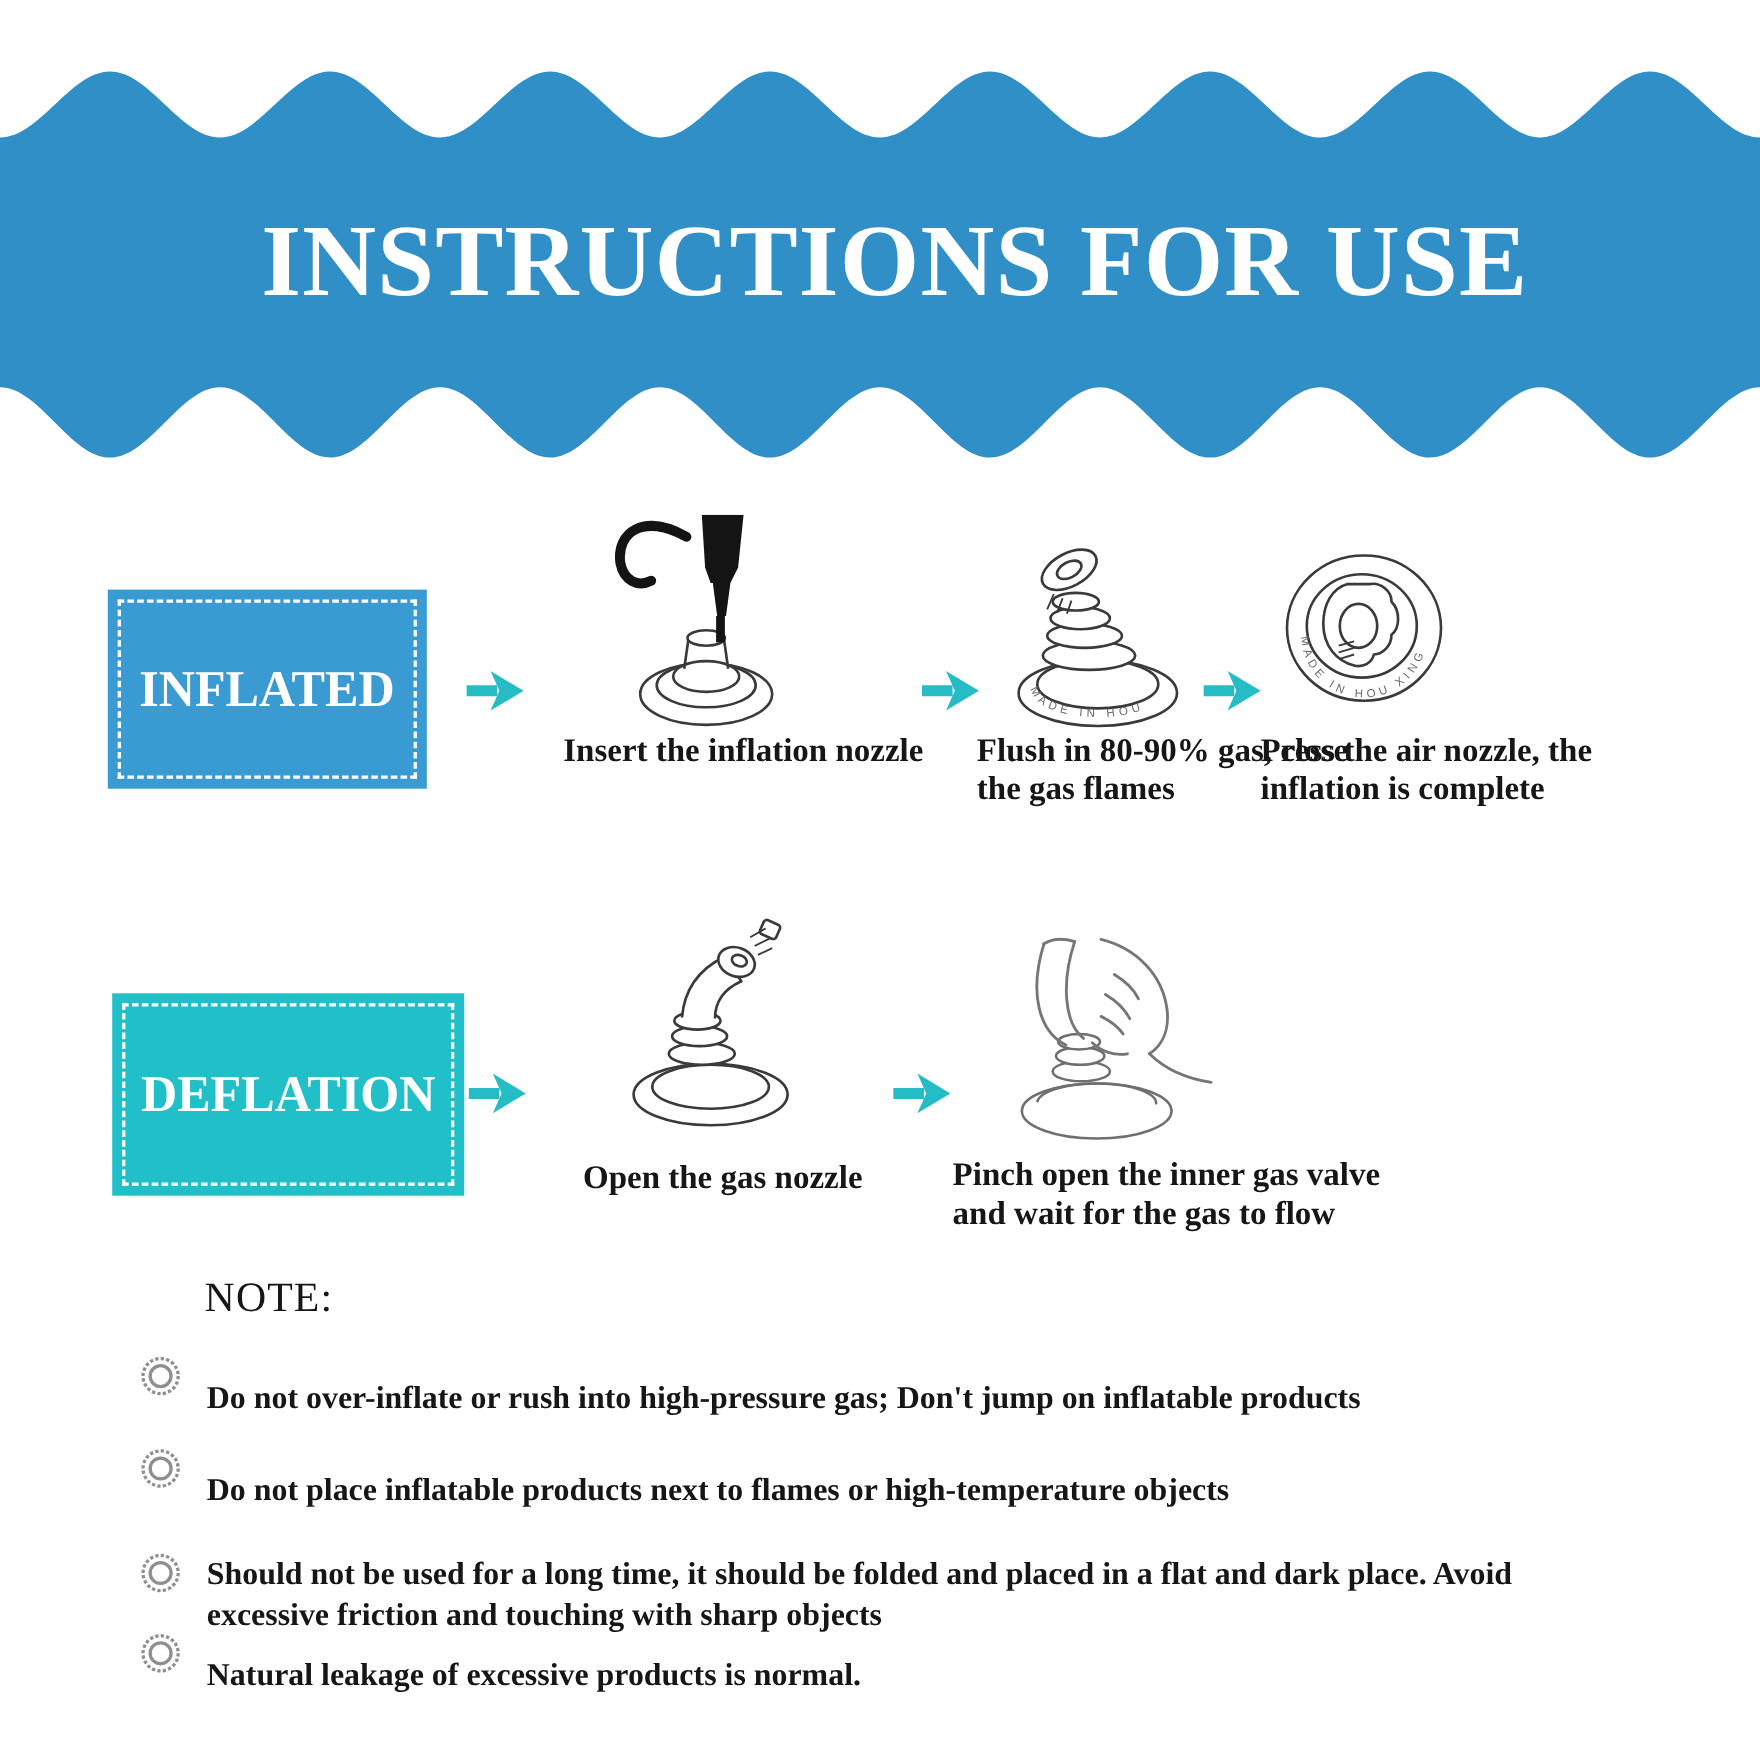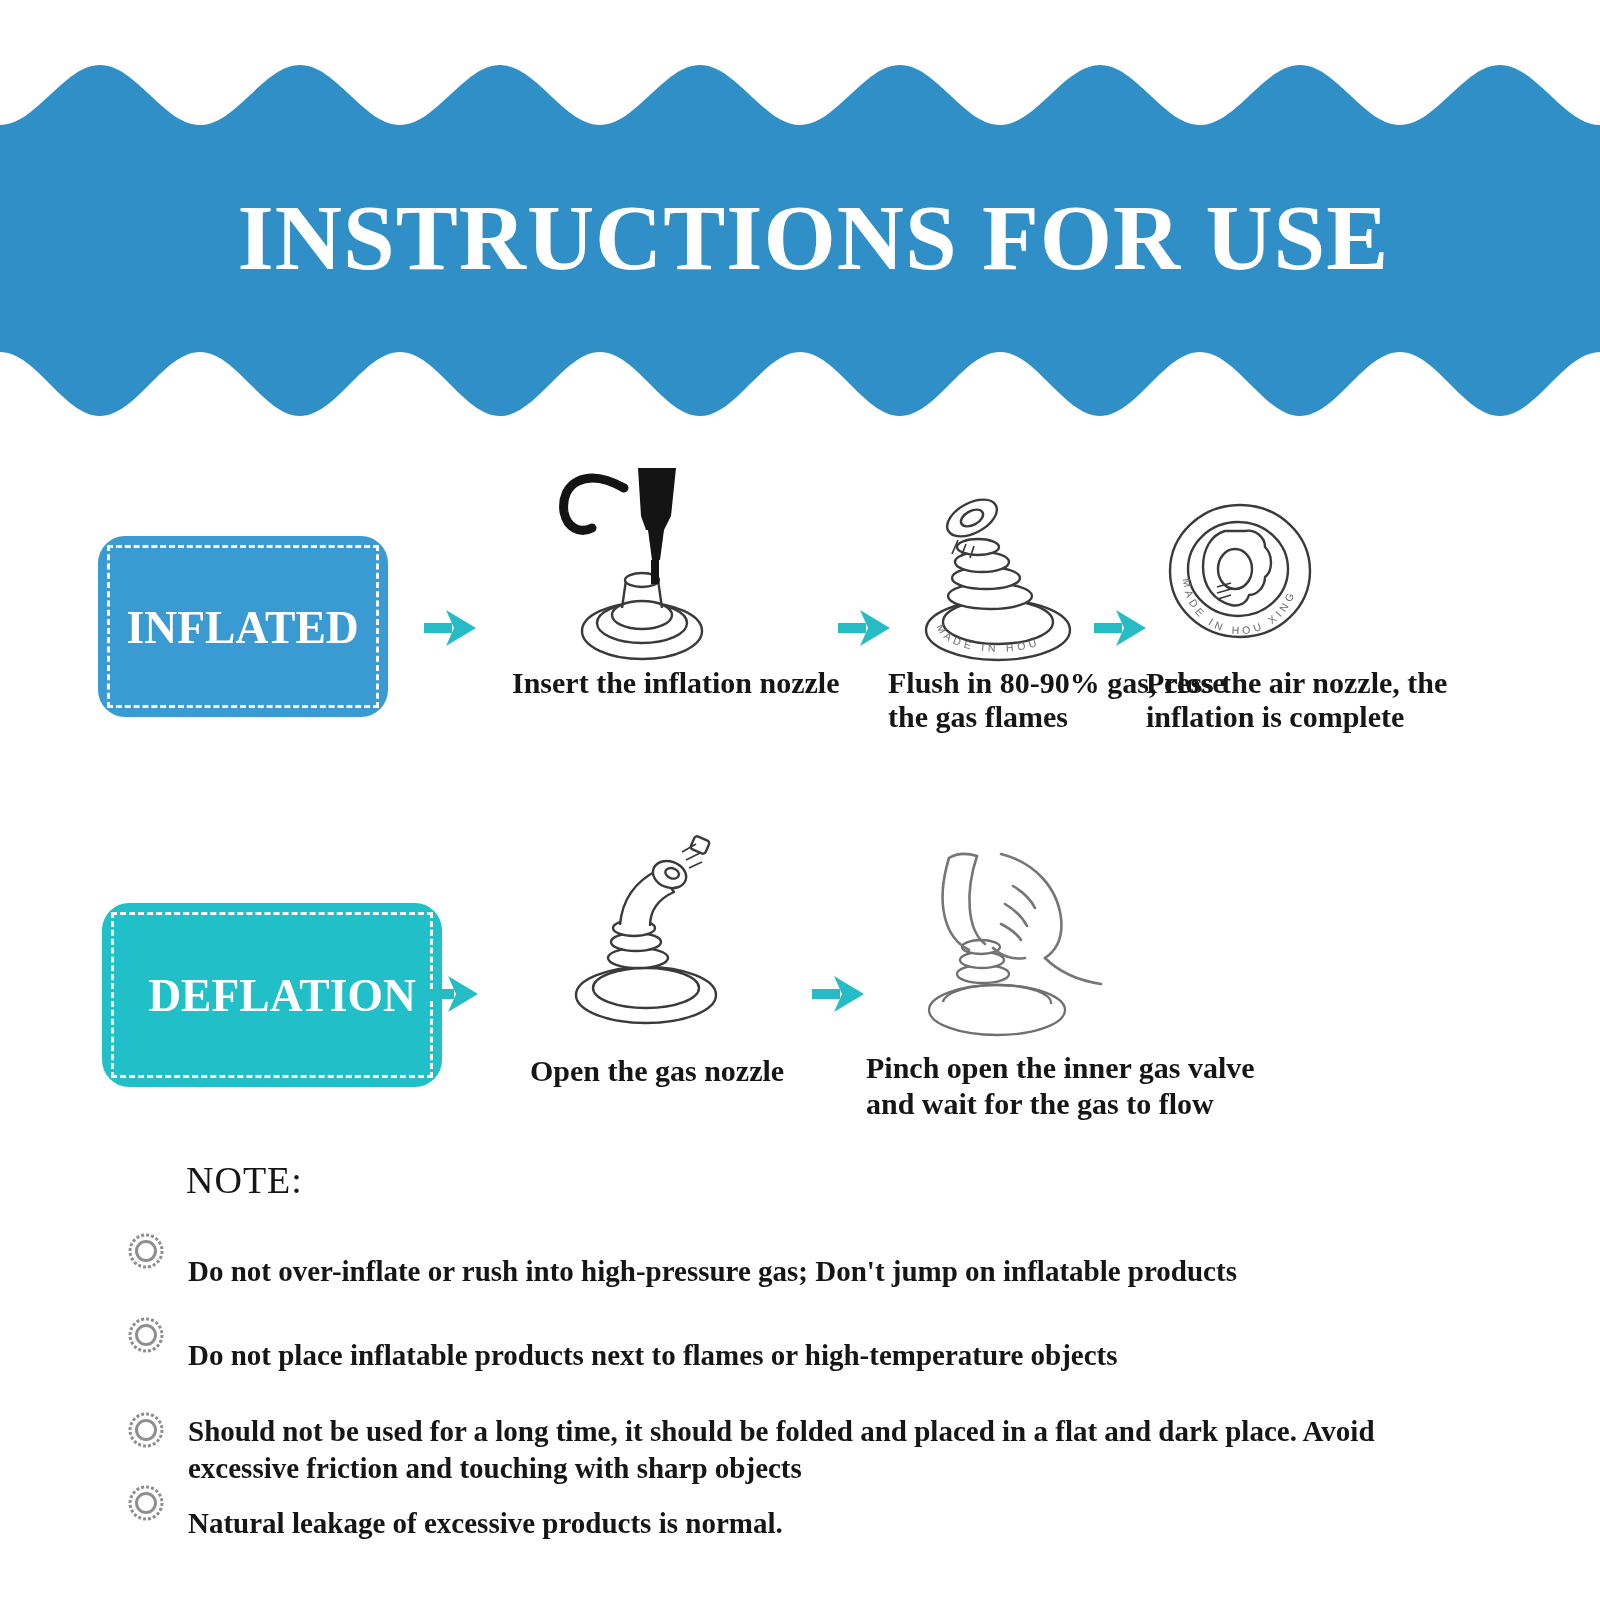--- a/index.html
+++ b/index.html
@@ -6,24 +6,24 @@
   .page{position:relative;width:1600px;height:1600px;background:#ffffff;overflow:hidden;
         font-family:"Liberation Serif","DejaVu Serif",serif;color:var(--ink,#161616);}
 
   
   .banner-svg{position:absolute;left:0;top:0;width:1600px;height:440px;display:block;}
   .banner-fill{fill:var(--banner,#2f8fc6);}
   .page-title{position:absolute;left:0;right:0;top:184px;text-align:center;
               font-size:93px;font-weight:700;letter-spacing:1px;color:#ffffff;white-space:nowrap;margin-left:27px;}
 
   
-  .label-box{position:absolute;display:flex;align-items:center;justify-content:center;border-radius:27px;}
+  .label-box{position:absolute;display:flex;align-items:center;justify-content:center;}
   .label-box .inner{position:absolute;inset:9px;border:3px dashed #ffffff;}
   .box-inflated{left:98px;top:536px;width:290px;height:181px;background:var(--inflate-box,#3a9ad2);}
-  .box-deflation{left:102px;top:903px;width:320px;height:184px;background:var(--deflate-box,#21bfc7);padding-left:20px;}
+  .box-deflation{left:102px;top:903px;width:320px;height:184px;background:var(--deflate-box,#21bfc7);}
   .box-label{position:relative;z-index:2;color:#ffffff;font-weight:700;font-size:47px;
              letter-spacing:0px;transform:scaleX(.97);white-space:nowrap;}
 
   
   .flow-arrow{position:absolute;width:56px;height:44px;}
   .arrow-shape{fill:var(--arrow,#25bcc6);}
 
   
   .illus{position:absolute;}
   .illus svg{width:100%;height:100%;display:block;}

